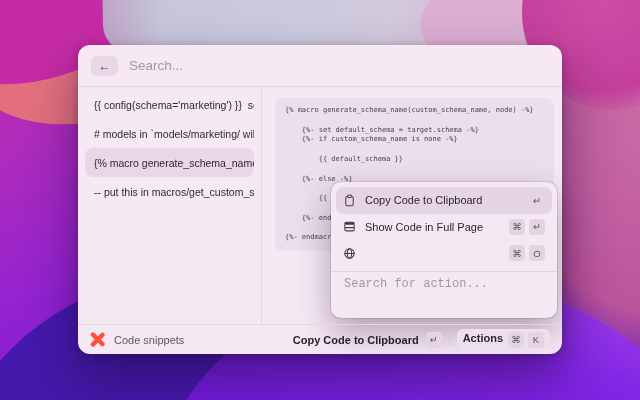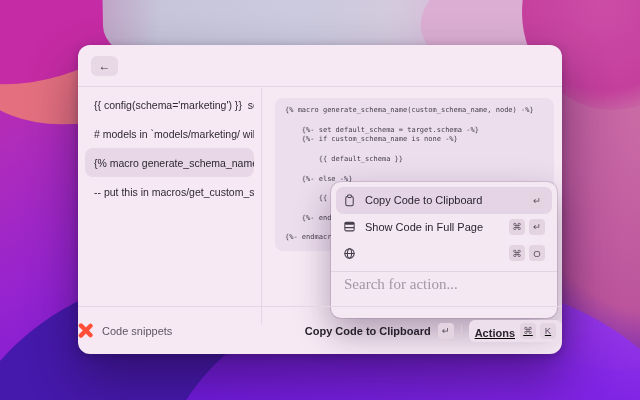--- a/index.html
+++ b/index.html
@@ -61,34 +61,34 @@
   .action-row { height:26.5px; display:flex; align-items:center; gap:9px; padding:0 7px;
     border-radius:7px; cursor:pointer; flex:0 0 auto; }
   .action-row.selected { background:#e5d4e5; }
   .a-icon { width:13px; height:13px; display:flex; }
   .a-label { font-size:11px; color:#2b2530; }
   .a-keys { margin-left:auto; display:flex; gap:4px; }
   .keycap { min-width:16px; height:16px; padding:0 3px; border-radius:4px; background:#e4d4e2;
     color:#5c5260; font-size:9.5px; display:flex; align-items:center; justify-content:center; }
   .menu-divider { border-top:1px solid #e3d3e1; margin:4px -5px 0 -5px; }
   .action-search { border:none; outline:none; background:transparent; height:25px; padding:0 8px;
-    font-size:15px; color:#3a3340; font-family:Liberation Serif, serif; }
+    font-size:12px; color:#3a3340; font-family:Liberation Mono, monospace; }
   .action-search::placeholder { color:#a596a4; }
 
   
-  .bottom-bar { position:absolute; left:0; right:0; bottom:0; height:48px;
-    border-top:1px solid #e6d6e3; display:flex; align-items:center; padding:0 0;
+  .bottom-bar { position:absolute; left:0; right:0; bottom:0; height:30px;
+    border-top:1px solid #e6d6e3; display:flex; align-items:center; padding:0 12px;
     border-radius:0 0 12px 12px; }
   .app-label { margin-left:9px; font-size:11px; color:#5e5663; }
   .footer-right { margin-left:auto; display:flex; align-items:center; gap:7px; }
   .primary-action { display:flex; align-items:center; gap:7px; background:none; border:none; cursor:pointer; }
   .primary-label { font-size:11px; font-weight:700; color:#231e28; }
   .footer-sep { width:1px; height:12px; background:#d9c9d7; }
-  .actions-btn { display:flex; align-items:flex-end; gap:5px; background:#eddfeb; border:none;
-    border-radius:6px; padding:3px 6px; cursor:pointer;text-decoration:underline; }
+  .actions-btn { display:flex; align-items:flex-start; gap:5px; background:#eddfeb; border:none;
+    border-radius:6px; padding:3px 6px; cursor:pointer; }
   .actions-label { font-size:11px; font-weight:600; color:#2b2530; }
   svg { display:block; }
 </style>
 </head>
 <body>
 
 <div class="wallpaper">
   <div class="wp wp-rose-right"></div>
   <div class="wp wp-salmon"></div>
   <div class="wp wp-salmon2"></div>
@@ -98,20 +98,21 @@
   <div class="wp wp-wave-dark"></div>
   <div class="wp wp-wave-light"></div>
 </div>
 
 <div class="window">
 
   <div class="search-bar">
     <button class="back-btn">
       <span>←</span>
     </button>
+    <input class="search-input" placeholder="Search..." style="">
   </div>
 
   <div class="content">
     <div class="snippet-list" id="snippet-list">
         <div class="list-item">
     <span>{{ config(schema='marketing') }}  sel...</span>
   </div>
         <div class="list-item">
     <span># models in `models/marketing/ will...</span>
   </div>

